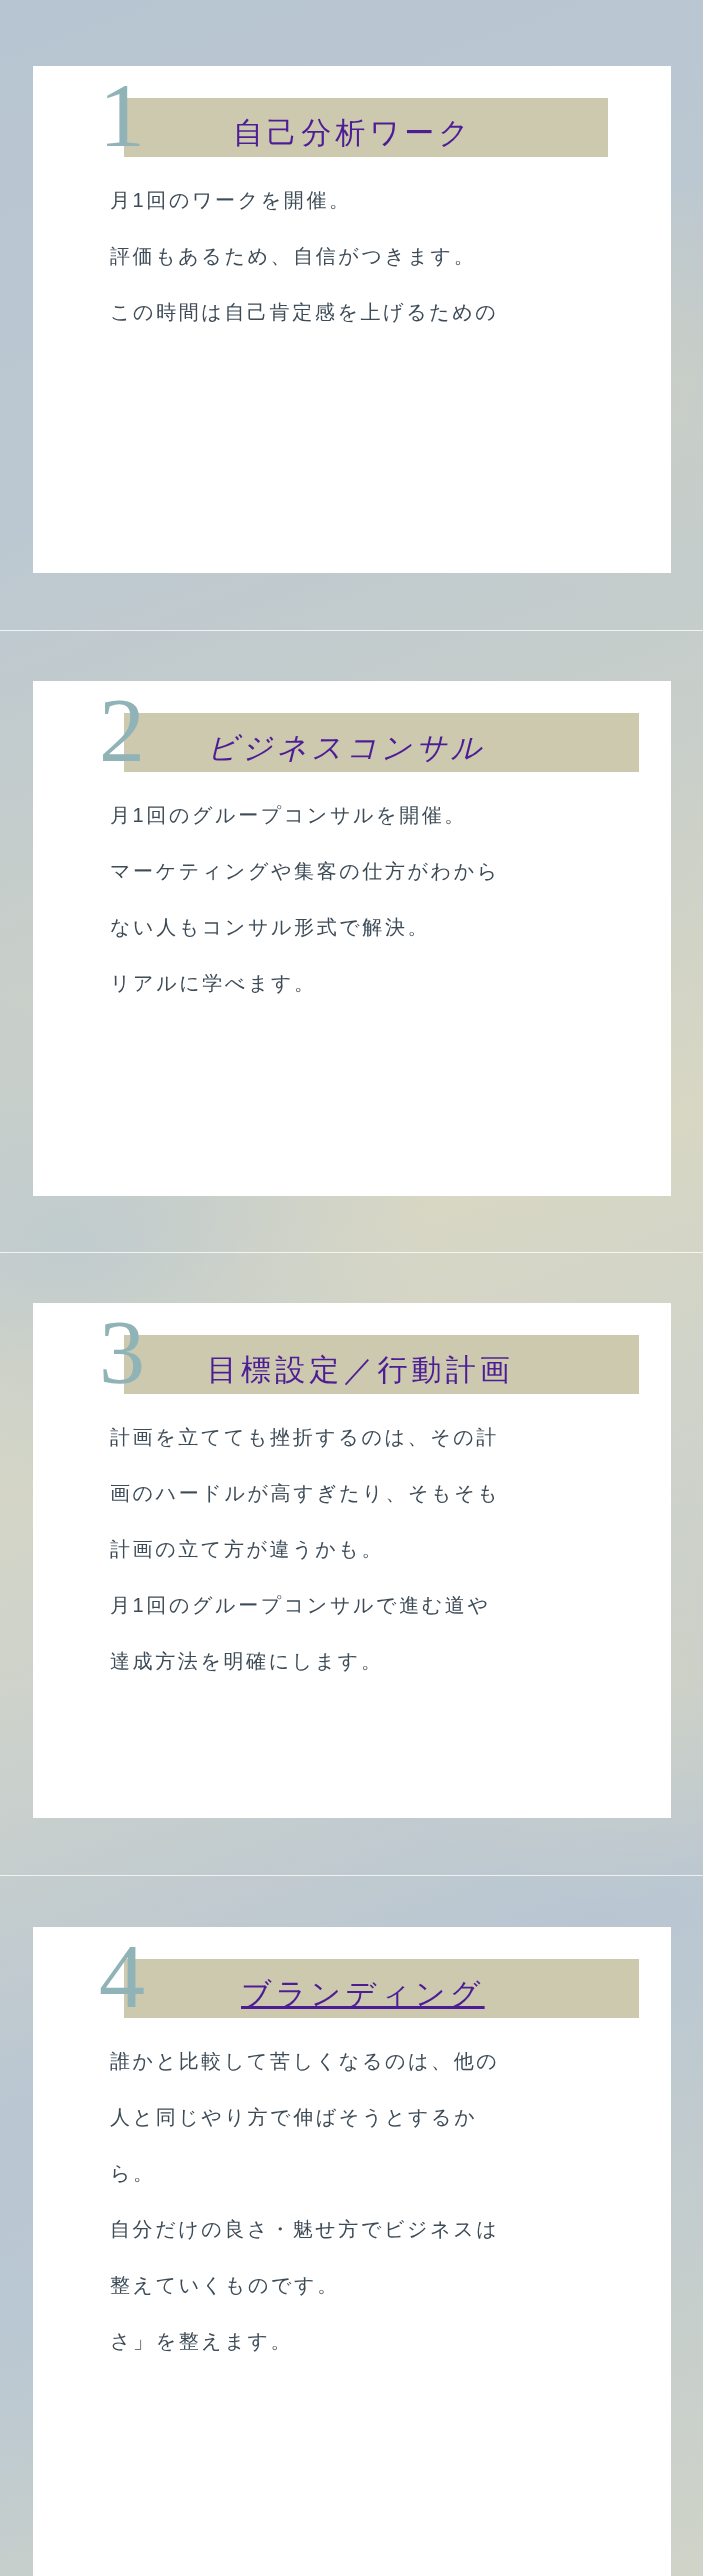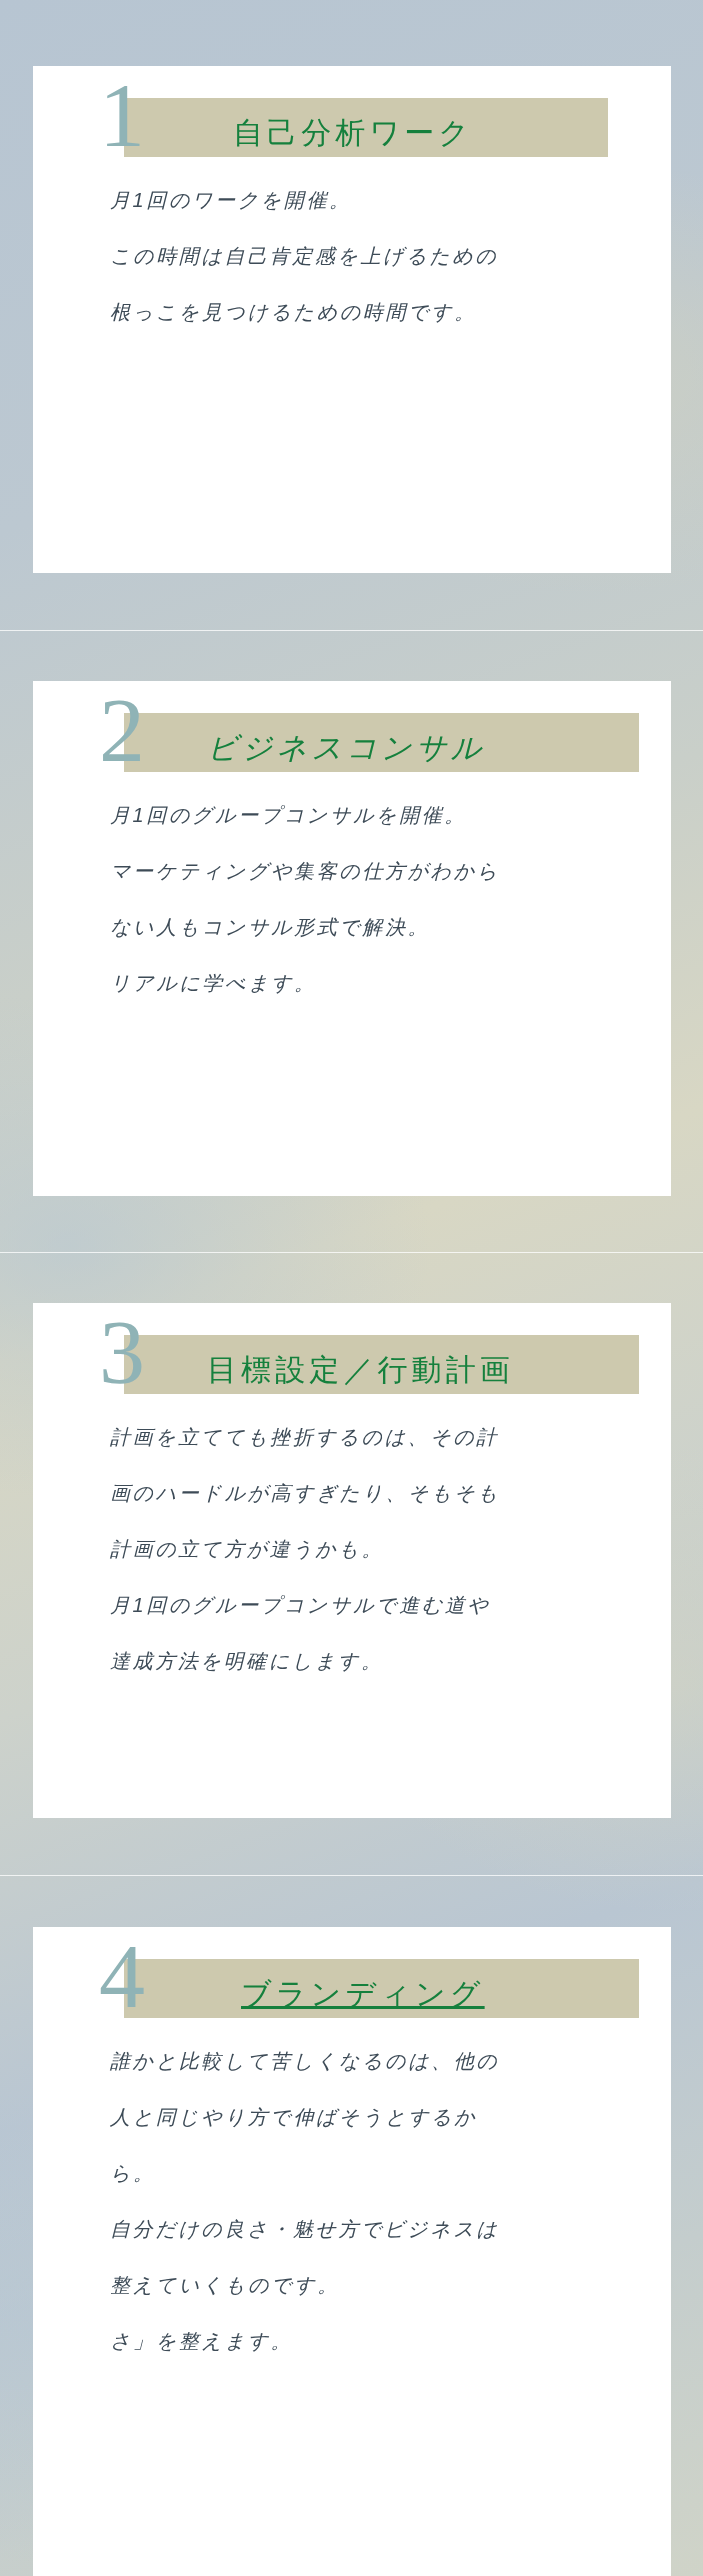--- a/index.html
+++ b/index.html
@@ -67,36 +67,35 @@
     font-family: "Liberation Serif", serif;
     font-size: 92px;
     line-height: 1;
     color: #8fb3b6;
     font-weight: 400;
     letter-spacing: 0;
   }
   .head-title {
     position: absolute;
     top: 47px;
-    color: #15803d;
+    color: #4c1d95;
     font-size: 30px;
     letter-spacing: 4.1px;
     white-space: nowrap;
     font-weight: 500;
   }
   .card-body {
     padding: 0 77px 0 77px;
   }
   .line {
     color: #3d4b57;
     font-size: 20px;
     line-height: 56px;
     letter-spacing: 2.6px;
     white-space: nowrap;
-    font-style: italic;
   }
 
   
   #card1 { top: 66px;  height: 507px; }
   #card1 .head-band { width: 484px; }
   #card1 .head-title { left: 200px; }
 
   #card2 { top: 681px; height: 515px; }
   #card2 .head-band { width: 515px; }
   #card2 .head-title { left: 174px; font-style: italic; }
@@ -122,22 +121,22 @@
 <div class="cards">
 
   <section class="card" id="card1">
     <div class="card-head">
       <div class="head-band"></div>
       <div class="head-num">1</div>
       <div class="head-title">自己分析ワーク</div>
     </div>
     <div class="card-body">
       <div class="line">月1回のワークを開催。</div>
+      <div class="line">評価もあるため、自信がつきます。</div>
       <div class="line">この時間は自己肯定感を上げるための</div>
-      <div class="line">根っこを見つけるための時間です。</div>
     </div>
   </section>
 
   <section class="card" id="card2">
     <div class="card-head">
       <div class="head-band"></div>
       <div class="head-num">2</div>
       <div class="head-title">ビジネスコンサル</div>
     </div>
     <div class="card-body">

